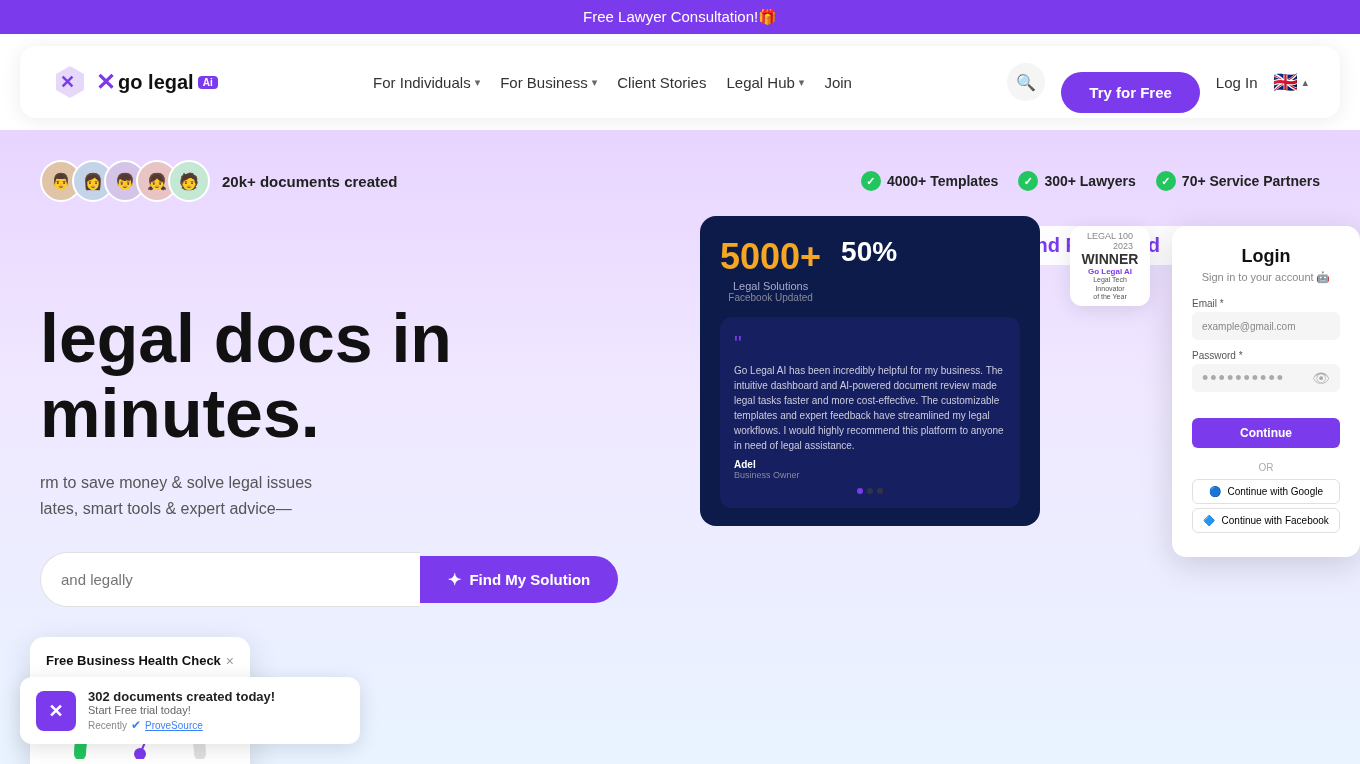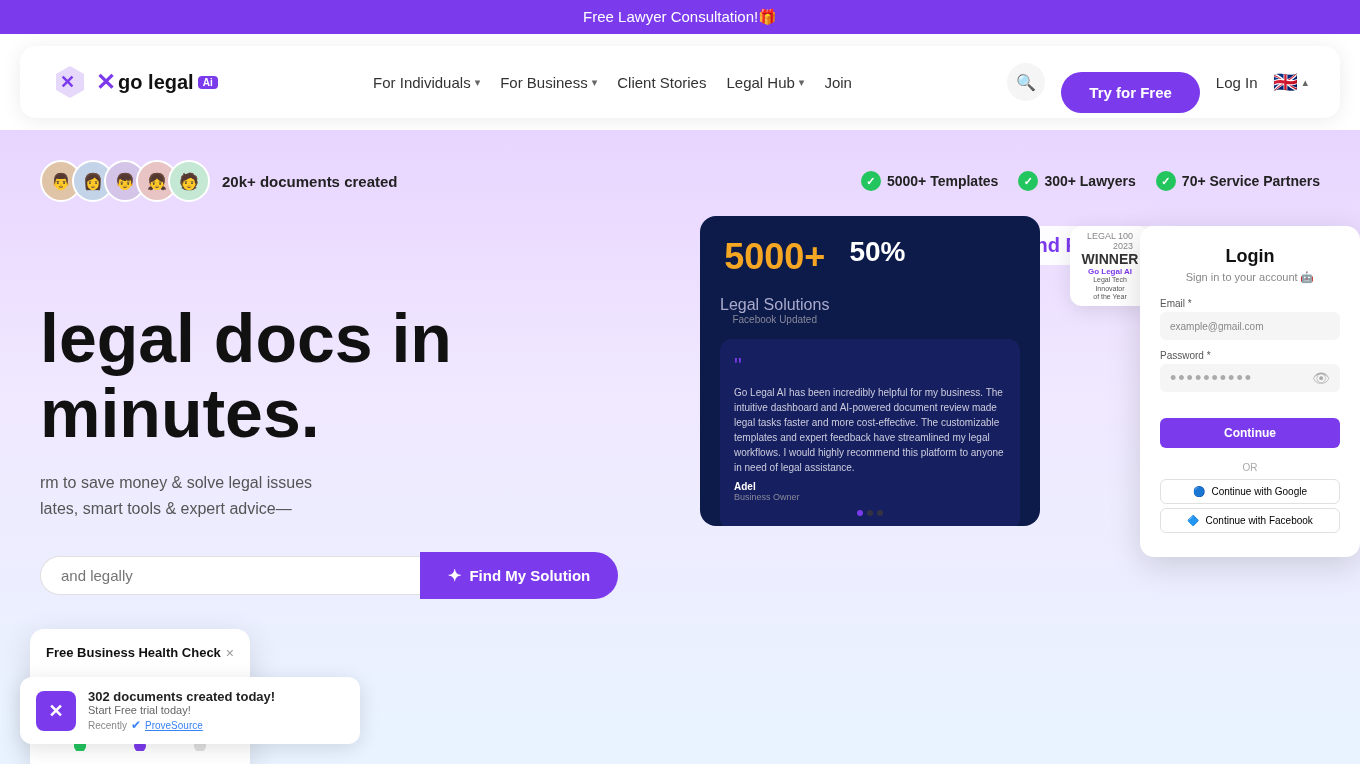--- a/index.html
+++ b/index.html
@@ -201,21 +201,21 @@
     #search-row {
       display: flex;
       align-items: center;
       gap: 0;
     }
     #search-input-wrap {
       display: flex;
       align-items: center;
       background: #fff;
       border-radius: 50px 0 0 50px;
-      padding: 10px 20px;
+      padding: 18px 20px;
       flex: 1;
       max-width: 380px;
       border: 1px solid #e0e0e0;
       border-right: none;
     }
     #search-input-wrap input {
       border: none;
       outline: none;
       font-size: 15px;
       color: #888;
@@ -263,23 +263,23 @@
     }
     .dash-stat {
       text-align: center;
     }
     .dash-stat-num {
       font-size: 36px;
       font-weight: 800;
       color: #f5a623;
     }
     .dash-stat-label {
-      font-size: 16px;
+      font-size: 11px;
       color: #aac;
-      margin-top: 18px;
+      margin-top: 2px;
     }
     .dash-stat-sub {
       font-size: 10px;
       color: #889;
     }
     .dash-stat-num2 {
       font-size: 28px;
       font-weight: 700;
       color: #fff;
     }
@@ -312,21 +312,21 @@
       justify-content: center;
     }
     .dot { width: 6px; height: 6px; border-radius: 50%; background: #334; }
     .dot.active { background: #7c3aed; }
 
     
     #login-card {
       position: absolute;
       right: -40px;
       top: 0;
-      width: 220px;
+      width: 188px;
       background: #fff;
       border-radius: 14px;
       padding: 20px;
       box-shadow: 0 8px 32px rgba(0,0,0,0.15);
     }
     #login-title {
       font-size: 18px;
       font-weight: 700;
       color: #111;
       text-align: center;
@@ -554,21 +554,21 @@
         <div class="avatar-circle" style="background:#c4d4e8;">👩</div>
         <div class="avatar-circle" style="background:#d4c4e8;">👦</div>
         <div class="avatar-circle" style="background:#e8c4c4;">👧</div>
         <div class="avatar-circle" style="background:#c4e8d4;">🧑</div>
       </div>
       <span id="docs-count" style="margin-left:12px;">20k+ documents created</span>
     </div>
     <div id="badges-right">
       <div class="stat-badge">
         <div class="check-icon">✓</div>
-        <span>5000+ Templates</span>
+        <span>4000+ Templates</span>
       </div>
       <div class="stat-badge">
         <div class="check-icon">✓</div>
         <span>300+ Lawyers</span>
       </div>
       <div class="stat-badge">
         <div class="check-icon">✓</div>
         <span>70+ Service Partners</span>
       </div>
     </div>

